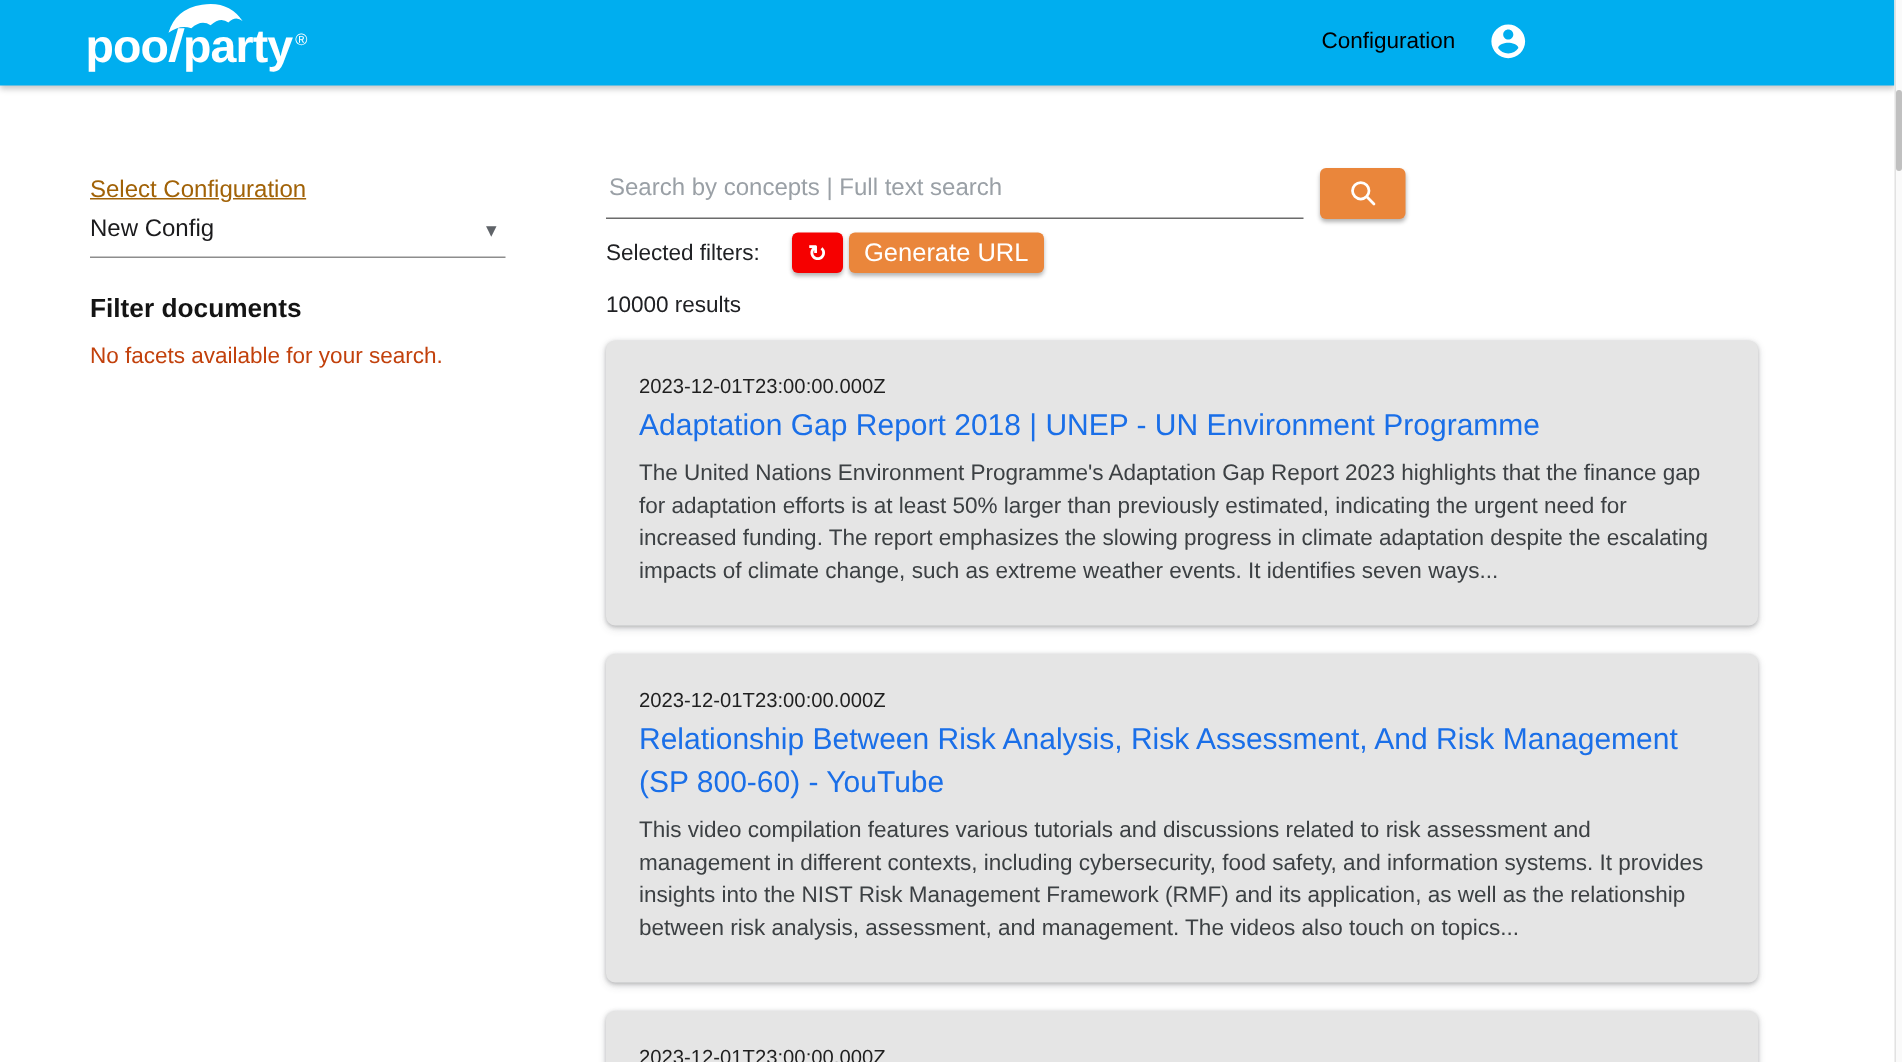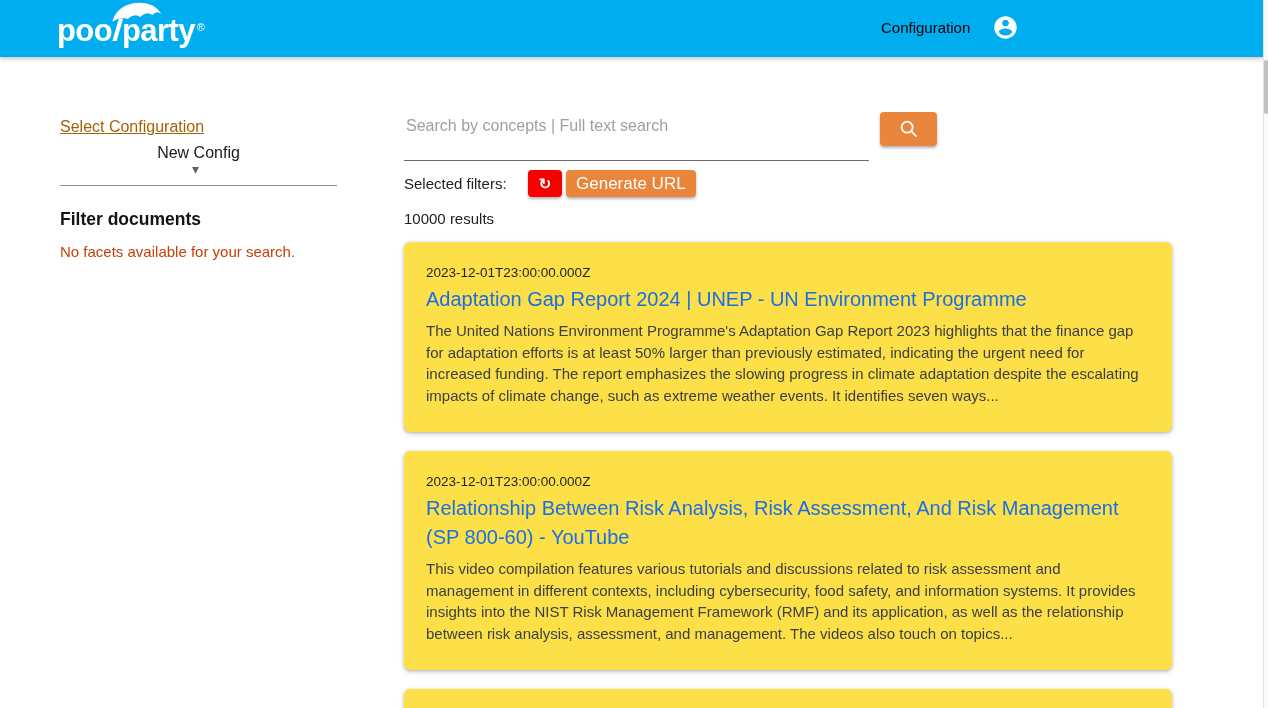--- a/index.html
+++ b/index.html
@@ -51,34 +51,34 @@
     background: #c0c0c0; border-radius: 3px;
   }
 
   
   .sidebar { position: absolute; left: 60px; top: 118px; width: 277px; }
   .select-label { font-size: 16px; color: #a16207; text-decoration: underline; }
   .config-select {
     display: flex; align-items: center; justify-content: space-between;
     margin-top: 8px; padding-bottom: 9px;
     border-bottom: 1px solid #8d8d8d;
-    font-size: 16px; color: #1b1b1d; cursor: pointer; flex-direction: column;
+    font-size: 16px; color: #1b1b1d; cursor: pointer;
   }
   .caret { font-size: 14px; color: #5f6368; line-height: 1; padding-right: 6px; }
   .filter-heading { margin-top: 23px; font-size: 17.5px; font-weight: bold; color: #141414; }
   .no-facets { margin-top: 13px; font-size: 15px; color: #c2410c; }
 
   
   .main { position: absolute; left: 404px; top: 110px; width: 768px; }
   .search-row { display: flex; align-items: flex-start; }
   .search-input {
     width: 465px; border: none; outline: none; background: transparent;
     border-bottom: 1px solid #6b6b6b;
     font-family: "Liberation Sans", sans-serif;
-    font-size: 16px; color: #202124; padding: 7px 2px 25px;
+    font-size: 16px; color: #202124; padding: 7px 2px 10px;
   }
   .search-input::placeholder { color: #9aa0a6; }
   .search-btn {
     margin-left: 11px; width: 57px; height: 34px; margin-top: 2px;
     background: #ea863b; border: none; border-radius: 4px;
     box-shadow: 0 2px 3px rgba(0,0,0,.3);
     display: flex; align-items: center; justify-content: center; cursor: pointer;
   }
   .filters-row { margin-top: 9px; display: flex; align-items: center; height: 27px; }
   .filters-label { font-size: 15px; color: #202124; width: 124px; }
@@ -93,21 +93,21 @@
     height: 27px; background: #ea863b; border: none; border-radius: 4px;
     color: #fff; font-size: 17px; padding: 0 10px;
     font-family: "Liberation Sans", sans-serif;
     box-shadow: 0 2px 3px rgba(0,0,0,.3); cursor: pointer;
   }
   .results-count { margin-top: 13px; font-size: 15px; color: #202124; }
 
   
   .cards { margin-top: 15px; }
   .card {
-    background: #fde047; border-radius: 6px;
+    background: #e5e5e5; border-radius: 6px;
     box-shadow: 0 1px 3px rgba(60,64,67,.30), 0 2px 6px rgba(60,64,67,.16);
     padding: 23px 26px 25px 22px; margin-bottom: 19px;
   }
   .card-date { font-size: 13.5px; color: #1f1f1f; }
   .card-title {
     display: block; margin-top: 5px;
     font-size: 20px; line-height: 29px; color: #1a6fe8;
     text-decoration: none; cursor: pointer;
   }
   .card-snippet { margin-top: 6px; font-size: 15px; line-height: 21.7px; color: #3c4043; }
@@ -163,21 +163,21 @@
     </button>
     <button class="gen-btn">Generate URL</button>
   </div>
 
   <div class="results-count">10000 results</div>
 
   <div class="cards">
 
     <article class="card">
       <div class="card-date">2023-12-01T23:00:00.000Z</div>
-      <a class="card-title">Adaptation Gap Report 2024 | UNEP - UN Environment Programme</a>
+      <a class="card-title">Adaptation Gap Report 2018 | UNEP - UN Environment Programme</a>
       <p class="card-snippet">The United Nations Environment Programme's Adaptation Gap Report 2023 highlights that the finance gap for adaptation efforts is at least 50% larger than previously estimated, indicating the urgent need for increased funding. The report emphasizes the slowing progress in climate adaptation despite the escalating impacts of climate change, such as extreme weather events. It identifies seven ways...</p>
     </article>
 
     <article class="card">
       <div class="card-date">2023-12-01T23:00:00.000Z</div>
       <a class="card-title">Relationship Between Risk Analysis, Risk Assessment, And Risk Management (SP 800-60) - YouTube</a>
       <p class="card-snippet">This video compilation features various tutorials and discussions related to risk assessment and management in different contexts, including cybersecurity, food safety, and information systems. It provides insights into the NIST Risk Management Framework (RMF) and its application, as well as the relationship between risk analysis, assessment, and management. The videos also touch on topics...</p>
     </article>
 
     <article class="card">

